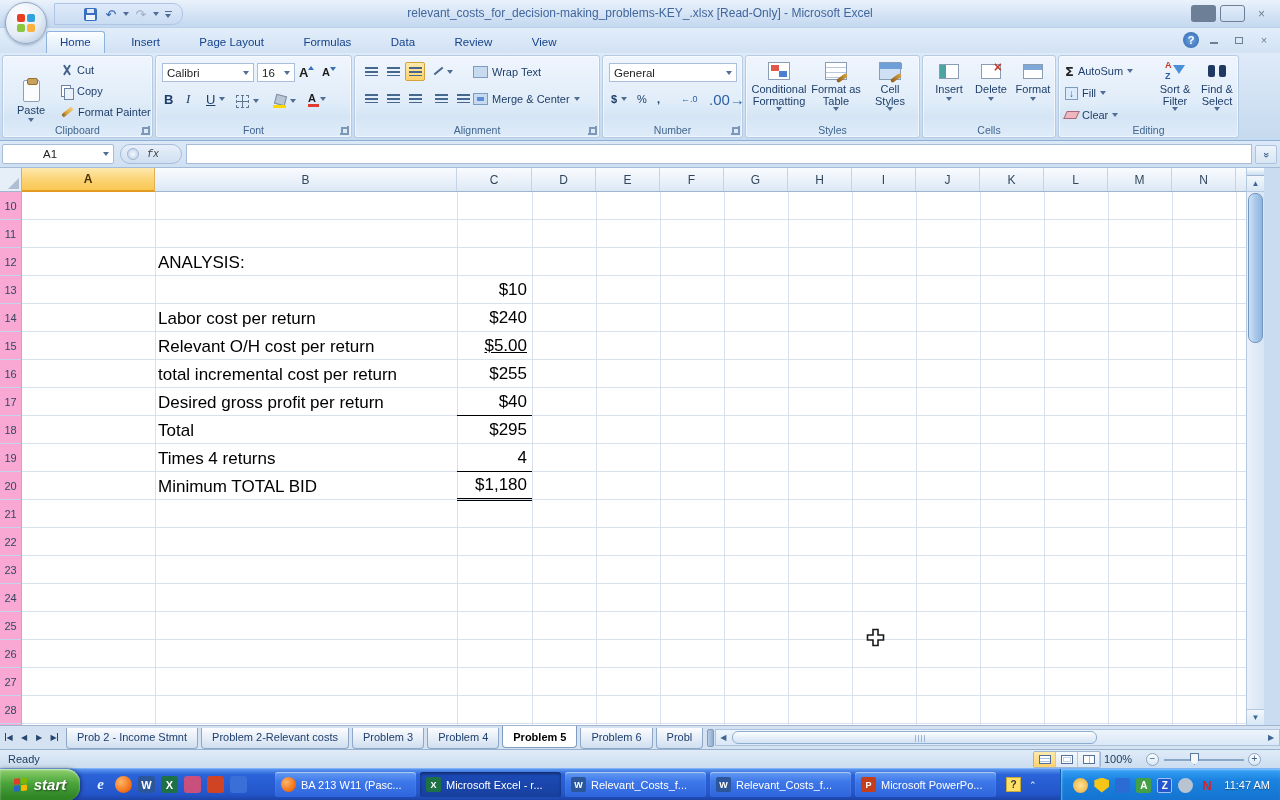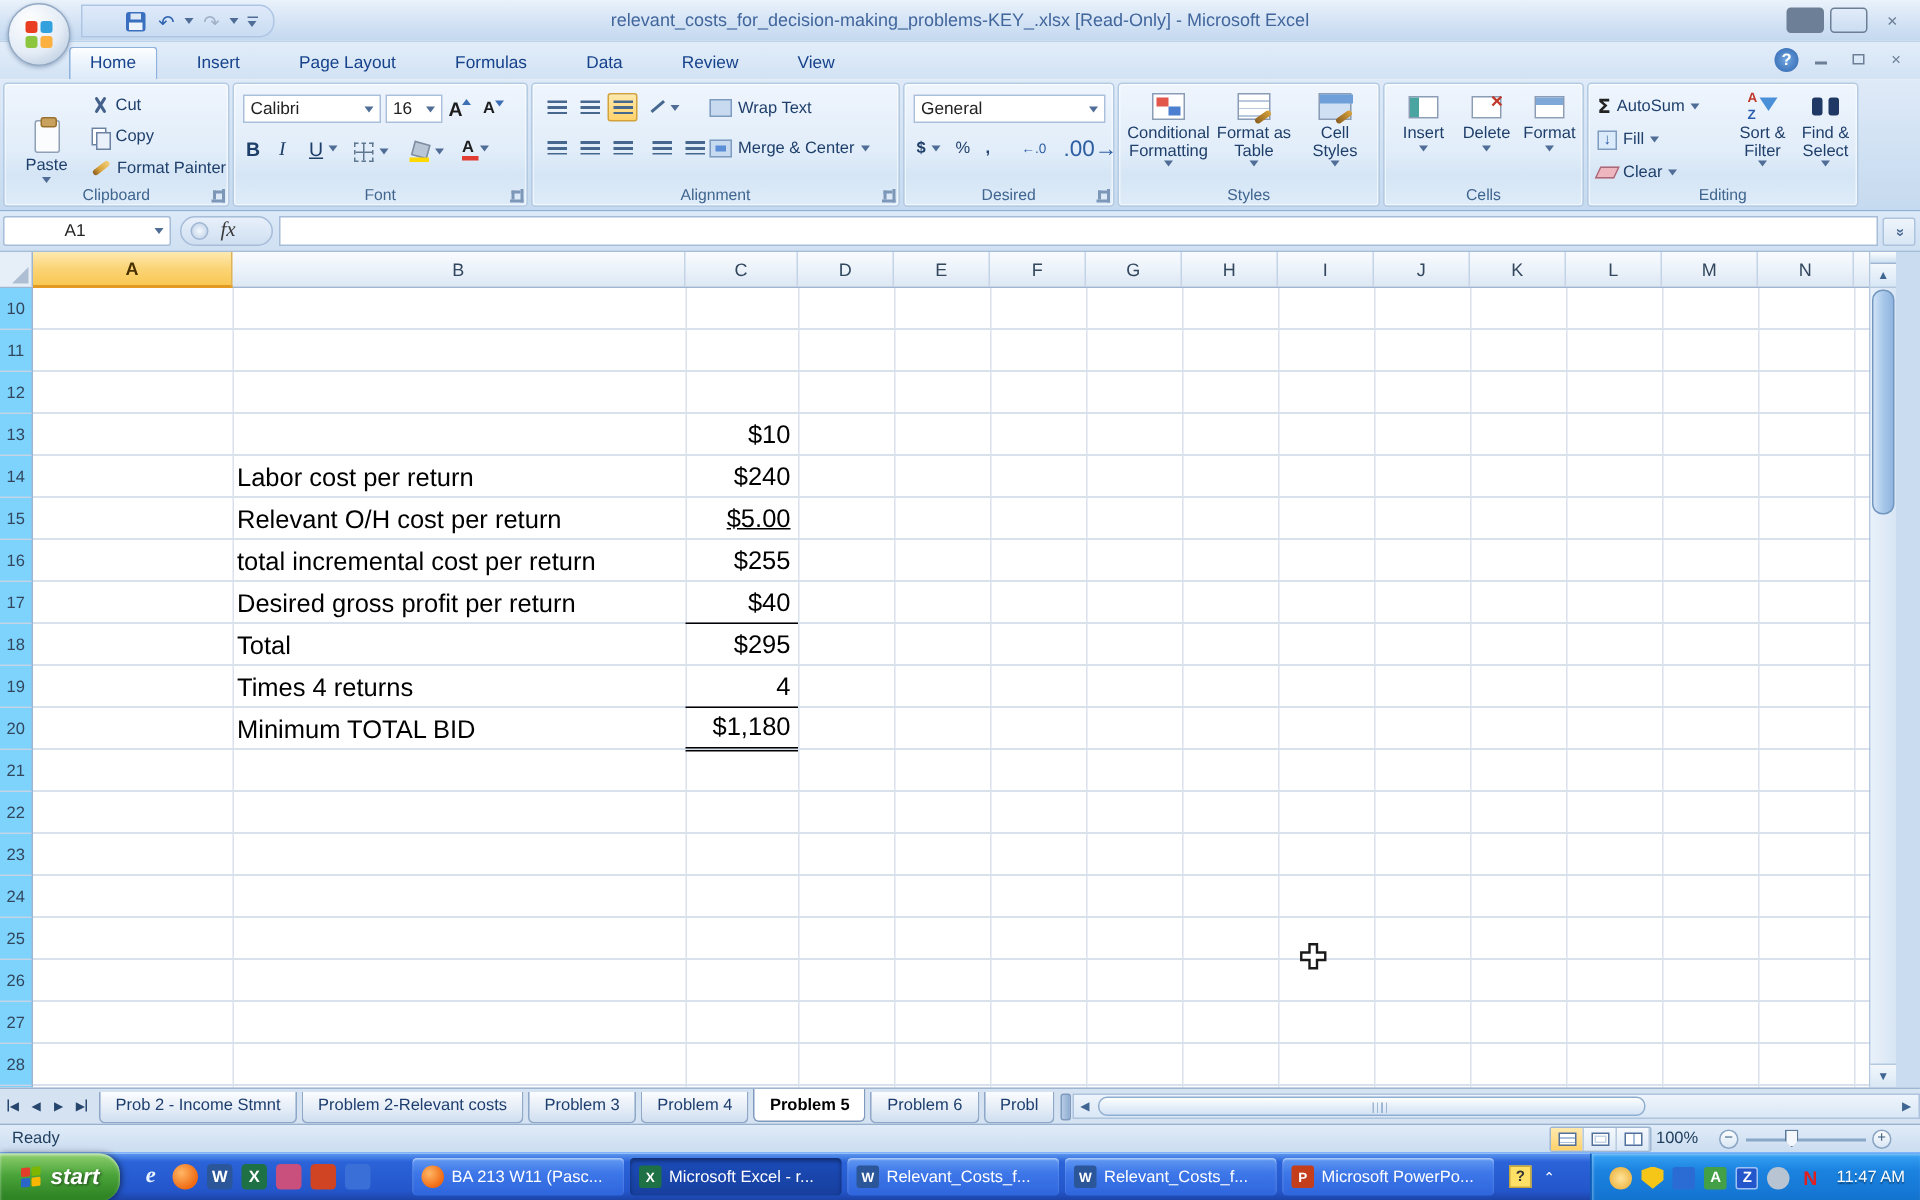--- a/index.html
+++ b/index.html
@@ -141,40 +141,40 @@
   
   .fbar { position:absolute; left:0; top:141px; width:1280px; height:27px;
     background: linear-gradient(#dce9f8,#cfe0f2); border-bottom:1px solid #a3bcd8; }
   .namebox { position:absolute; left:2px; top:3px; width:112px; height:20px; background:#fff;
     border:1px solid #a6bcd8; border-radius:2px; font-size:11.5px; color:#222;
     display:flex; align-items:center; justify-content:space-between; padding:0 4px 0 40px; }
   .fxpill { position:absolute; left:120px; top:3px; width:62px; height:20px;
     background: linear-gradient(#e8f0fa,#cfdff1); border:1px solid #a6bcd8; border-radius:10px;
     display:flex; align-items:center; gap:8px; padding:0 6px; }
   .fxdot { width:12px; height:12px; border-radius:50%; background: radial-gradient(#f4f8fd,#b9cde6); border:1px solid #9fb6d2; }
-  .fx { font-family:Liberation Serif, serif; font-style:italic; font-size:14px; color:#3c3c3c; }
+  .fx { font-family:Liberation Mono, monospace; font-style:italic; font-size:10px; color:#3c3c3c; }
   .finput { position:absolute; left:186px; top:3px; width:1066px; height:20px; background:#fff;
     border:1px solid #a6bcd8; }
   .fchevron { position:absolute; right:3px; top:4px; width:22px; height:19px; display:flex; align-items:center;
     justify-content:center; color:#4c6b93; font-size:10px; background:linear-gradient(#eef4fb,#d8e6f4);
     border:1px solid #aec4de; border-radius:2px; }
   .fchevron span { transform: rotate(90deg); letter-spacing:-1px; font-weight:bold; }
 
   
   .colhdrs { position:absolute; left:0; top:168px; width:1264px; height:24px;
     background: linear-gradient(#f9fbfe,#eaf1f9 55%,#dde8f4); border-bottom:1px solid #9fb6d1; }
   .corner { position:absolute; left:0; top:0; width:22px; height:23px; background:#e6eef7;
     border-right:1px solid #9fb6d1; }
   .corner::after { content:""; position:absolute; right:2px; bottom:2px; width:0; height:0;
     border-left:11px solid transparent; border-bottom:11px solid #aebfd4; }
   .colh { position:absolute; top:0; height:23px; border-right:1px solid #c4d3e5; font-size:12px; color:#32475e;
     display:flex; align-items:center; justify-content:center; }
   .colh.sel { background: linear-gradient(#fee9b0,#fbd477 50%,#f9c853); border-right:1px solid #dfb256;
     border-bottom:2px solid #e39a23; color:#4a3200; font-weight:bold; height:24px; }
-  .rowhdrs { position:absolute; left:0; top:192px; width:22px; height:533px; background:#7dd3fc;
+  .rowhdrs { position:absolute; left:0; top:192px; width:22px; height:533px; background:#f9a8d4;
     border-right:1px solid #9fb6d1; }
   .rowh { height:28px; border-bottom:1px solid #c4d3e5; font-size:11px; color:#32475e;
     display:flex; align-items:center; justify-content:center; }
 
   
   .grid { position:absolute; left:22px; top:192px; width:1242px; height:533px; background:
     repeating-linear-gradient(#fff 0 27px, #d9e1ec 27px 28px); }
   .vl { position:absolute; top:0; bottom:0; width:1px; background:#d9e1ec; }
   .cellrow { position:absolute; height:28px; display:flex; align-items:center; }
   .cl { position:absolute; left:136px; font-size:17px; color:#000; white-space:nowrap; line-height:27px; }
@@ -454,21 +454,21 @@
         </div>
       <div class="ritem" style="left:54px; top:34px;">
           <span class="rtext" style="font-weight:bold;">,</span>
         </div>
       <div class="ritem" style="left:78px; top:34px;">
           <span class="rtext" style="font-size:9px; color:#2e5fa3;">←.0</span>
         </div>
       <div class="ritem" style="left:106px; top:34px;">
           <span class="rtext" style="font-size:15px; color:#2e5fa3;">.00→</span>
         </div>
-      <div class="glabel">Desired</div>
+      <div class="glabel">Number</div>
       <span class="launcher"></span>
     </div>
 
     <div class="rgroup" style="left:745px; width:175px;">
       <div class="vbtn" style="left:4px; top:6px; width:58px;">
         <span class="gridic cf-icon"></span>
         <span class="rtext" style="margin-top:3px;">Conditional Formatting</span>
         <span class="dd"></span>
       </div>
       <div class="vbtn" style="left:63px; top:6px; width:54px;">
@@ -602,20 +602,23 @@
       <div class="vl" style="left:702px"></div>
     <div class="vl" style="left:766px"></div>
       <div class="vl" style="left:830px"></div>
     <div class="vl" style="left:894px"></div>
       <div class="vl" style="left:958px"></div>
     <div class="vl" style="left:1022px"></div>
       <div class="vl" style="left:1086px"></div>
     <div class="vl" style="left:1150px"></div>
       <div class="vl" style="left:1214px"></div>
 
+    <div class="cellrow" style="top:56px; left:0; right:0;">
+      <span class="cl">ANALYSIS:</span>
+    </div>
     <div class="cellrow" style="top:84px; left:0; right:0;">
       <span class="cv">$10</span>
     </div>
     <div class="cellrow" style="top:112px; left:0; right:0;">
       <span class="cl">Labor cost per return</span>
       <span class="cv">$240</span>
     </div>
     <div class="cellrow" style="top:140px; left:0; right:0;">
       <span class="cl">Relevant O/H cost per return</span>
       <span class="cv u-text">$5.00</span>

